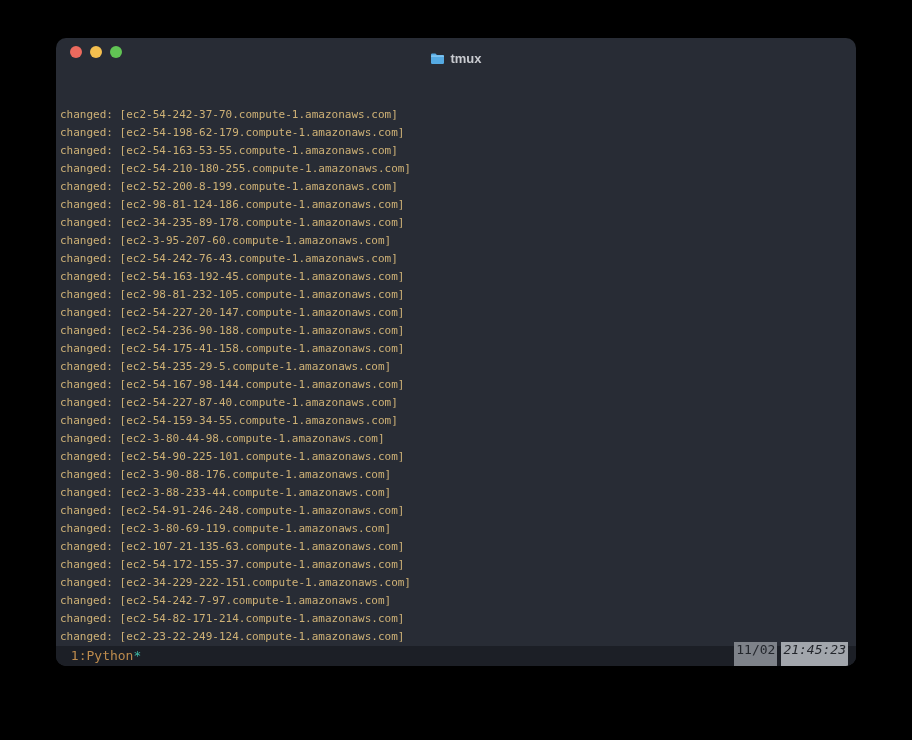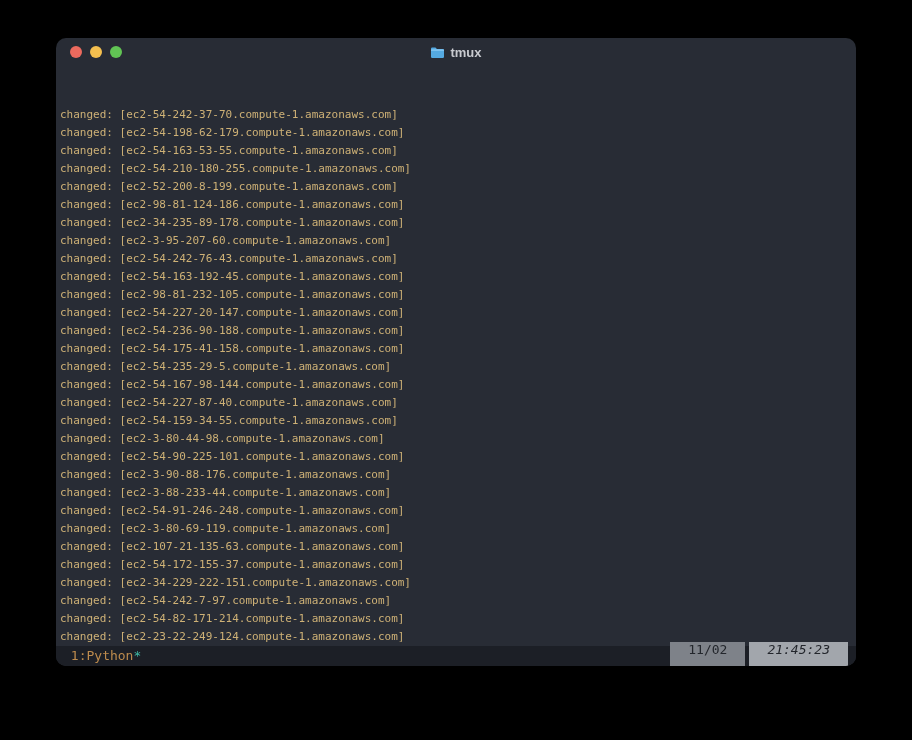--- a/index.html
+++ b/index.html
@@ -34,21 +34,21 @@
     overflow:hidden;
     display:flex;
     flex-direction:column;
     box-shadow:0 0 0 1px rgba(0,0,0,0.55), 0 18px 40px rgba(0,0,0,0.65);
   }
   .titlebar{
     height:28px;
     flex:0 0 28px;
     position:relative;
     display:flex;
-    align-items:center;
+    align-items:flex-end;
     justify-content:center;
   }
   .lights{
     position:absolute;
     left:14px; top:0;
     height:28px;
     display:flex;
     align-items:center;
     gap:8px;
   }
@@ -88,21 +88,21 @@
     justify-content:space-between;
     font-size:13px;
     line-height:20px;
     padding:0 8px 0 7px;
   }
   .status-left{color:var(--status-window-label);white-space:pre;}
   .status-left .flag{color:var(--status-flag);}
   .status-right{display:flex;gap:4px;}
   .seg{
     display:inline-block;
-    padding:0 18px;
+    padding:0 2px;
     height:28px;
     line-height:16px;
     color:var(--status-seg-text);
   }
   .seg.date{background:var(--date-bg);}
   .seg.time{background:var(--time-bg);font-style:italic;}
 </style>
 </head>
 <body>
 

